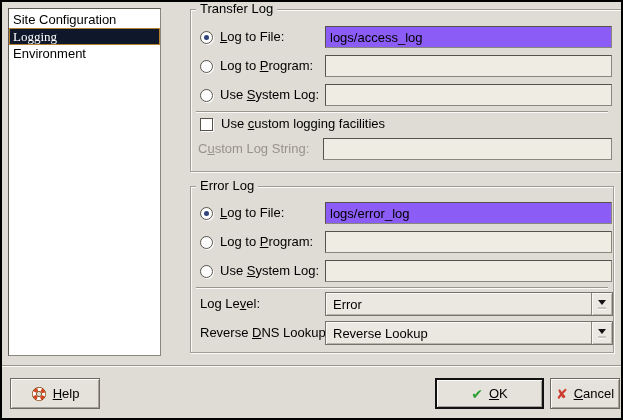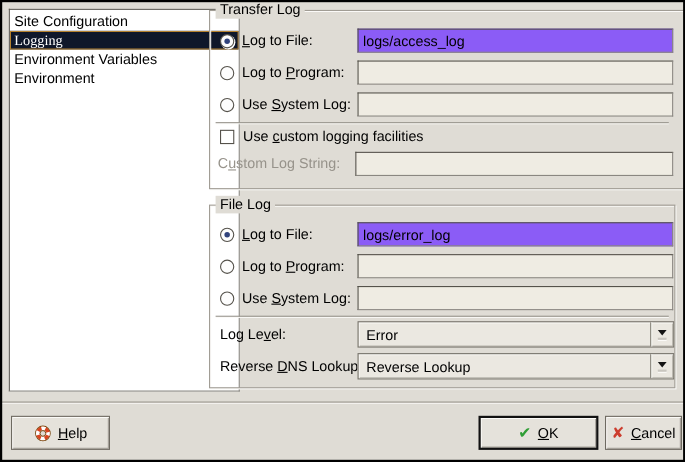--- a/index.html
+++ b/index.html
@@ -6,21 +6,21 @@
   .window {
     position:relative; width:623px; height:420px;
     background:#dfdcd5; overflow:hidden;
     font-family:"Liberation Sans", sans-serif; font-size:13px; color:#000;
     -webkit-font-smoothing:antialiased;
   }
   .winborder { position:absolute; inset:0; border:2px solid #000; pointer-events:none; z-index:50; }
 
   
   .list {
-    position:absolute; left:8px; top:8px; width:210px; height:348px;
+    position:absolute; left:8px; top:8px; width:153px; height:348px;
     background:#fff; box-sizing:border-box;
     border:1px solid #8a8781; border-top-color:#5f5c56; border-left-color:#5f5c56;
     padding-top:2px; overflow:hidden;
   }
   .list-row { height:17px; line-height:17px; padding-left:4px; white-space:nowrap; }
   .list-row.on { background:#0f172a; color:#fff; box-shadow:inset 0 0 0 1px #b5812e;font-family:Liberation Serif, serif; }
 
   
   .frame {
     position:absolute; box-sizing:border-box;
@@ -98,21 +98,20 @@
 </style>
 </head>
 <body>
 
 <div class="window">
   <div class="winborder"></div>
 
   <div class="list">
     <div class="list-row">Site Configuration</div>
     <div class="list-row on">Logging</div>
-    <div class="list-row">Environment Variables</div>
     <div class="list-row">Environment</div>
   </div>
 
   <div class="frame" style="left:190px; top:9px; width:496px; height:163px;">
     <span class="frame-title">Transfer Log</span>
   </div>
 
   <span class="radio on" style="left:200px; top:31px;"></span>
   <span class="flabel" style="left:220px; top:26px;"><u>L</u>og to File:</span>
   <input class="entry" style="left: 325px; top: 26px; width: 287px;" type="text" value="logs/access_log">
@@ -127,21 +126,21 @@
 
   <div class="hsep" style="left:196px; top:111px; width:412px;"></div>
 
   <span class="checkbox" style="left:200px; top:118px;"></span>
   <span class="flabel" style="left:221px; top:113px;">Use <u>c</u>ustom logging facilities</span>
 
   <span class="flabel disabled" style="left:198px; top:138px;">C<u>u</u>stom Log String:</span>
   <input class="entry disabled" style="left: 323px; top: 138px; width: 289px;" type="text" value="">
 
   <div class="frame" style="left:190px; top:186px; width:424px; height:167px;">
-    <span class="frame-title">File Log</span>
+    <span class="frame-title">Error Log</span>
   </div>
 
   <span class="radio on" style="left:200px; top:207px;"></span>
   <span class="flabel" style="left:220px; top:202px;"><u>L</u>og to File:</span>
   <input class="entry" style="left: 325px; top: 202px; width: 287px;" type="text" value="logs/error_log">
 
   <span class="radio" style="left:200px; top:236px;"></span>
   <span class="flabel" style="left:220px; top:231px;">Log to <u>P</u>rogram:</span>
   <input class="entry disabled" style="left: 325px; top: 231px; width: 287px;" type="text" value="">
 

